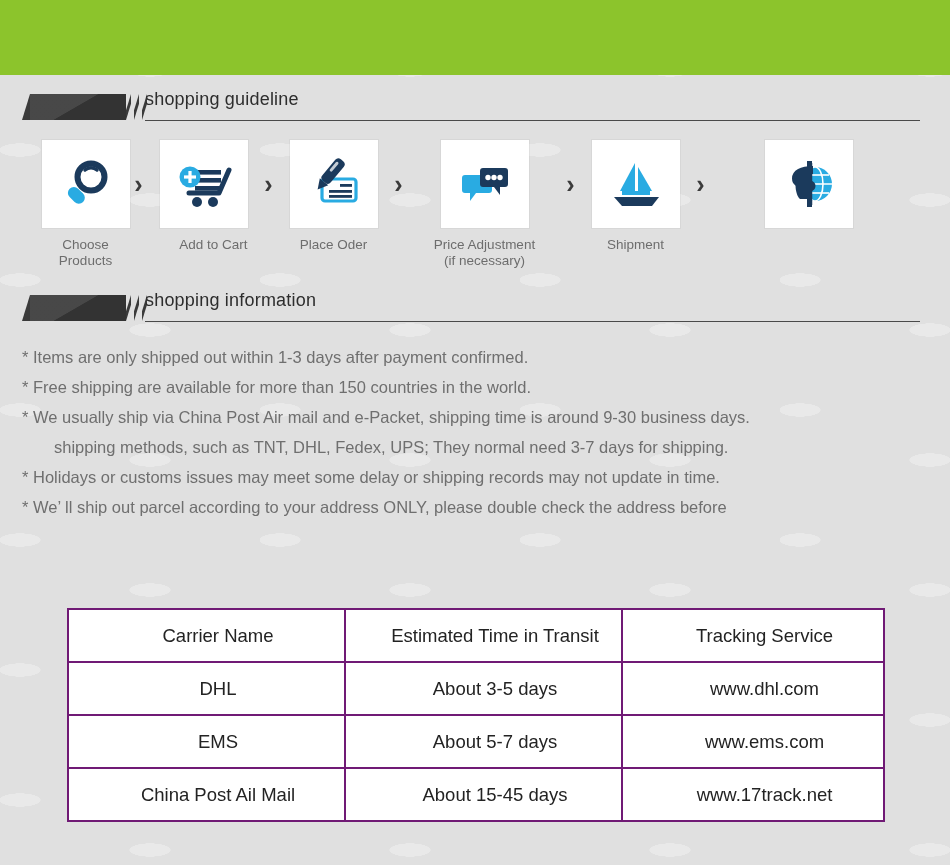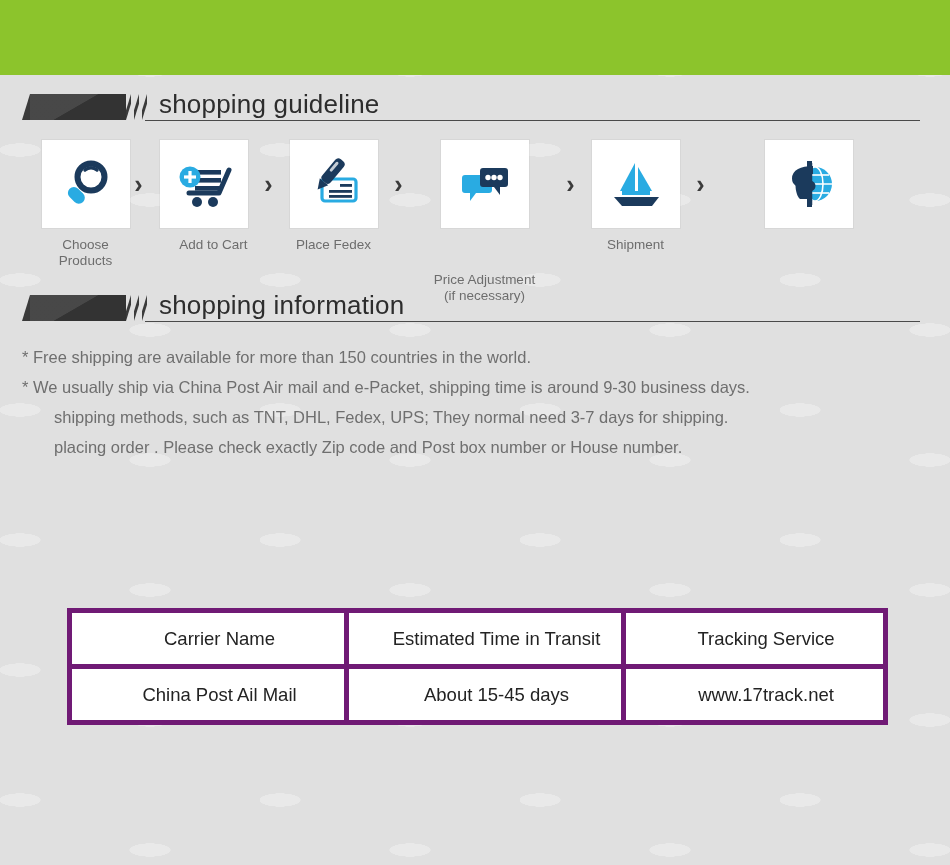--- a/index.html
+++ b/index.html
@@ -46,22 +46,22 @@
   }
   .sh-slashes i{
     position:absolute;top:0;width:5px;height:26px;background:#3a3a3a;
     clip-path:polygon(8px 0, 100% 0, calc(100% - 8px) 100%, 0 100%);
     display:block;
   }
   .sh-slashes i:nth-child(1){left:0;}
   .sh-slashes i:nth-child(2){left:8px;}
   .sh-slashes i:nth-child(3){left:16px;}
   .sh-title{
-    position:absolute;left:159px;top:-3px;
-    font-size:26px;color:#2d2d2d;letter-spacing:.2px;
+    position:absolute;left:145px;top:-3px;
+    font-size:18px;color:#2d2d2d;letter-spacing:.2px;
     font-family:"Liberation Sans", sans-serif;
     white-space:nowrap;
   }
   .sh-rule{
     position:absolute;left:145px;top:28px;width:775px;height:1px;background:#4a4a4a;
   }
   
   .steps{
     position:absolute;left:0;top:140px;width:950px;height:140px;
     display:flex;align-items:flex-start;justify-content:center;
@@ -80,41 +80,41 @@
   }
   .chev{
     width:42px;height:88px;display:flex;align-items:center;justify-content:center;
     color:#3b3b3b;font-size:25px;font-weight:bold;
     font-family:"Liberation Sans", sans-serif;
   }
   
   .s1{width:64px;}
   .s2{width:88px;align-items:flex-end;}
   .s3{width:88px;}
-  .s4{width:130px;gap:35px;}
+  .s4{width:130px;}
   .s5{width:88px;}
   .s6{width:175px;}
   
   .info-list{
     position:absolute;left:0;top:342px;width:950px;
   }
   .info-line{
     color:#6f6f6f;font-size:16.5px;line-height:30px;
     padding-left:22px;white-space:nowrap;
   }
   .info-line.indent{padding-left:54px;}
   
   .carrier-table{
     position:absolute;left:67px;top:608px;
     width:816px;border-collapse:collapse;
     background:#fff;
     table-layout:fixed;
   }
   .carrier-table td,.carrier-table th{
-    border:5px solid #701a75;
+    border:2px solid #701a75;
     text-align:center;
     font-weight:normal;
     color:#232323;
     background:#fff;
     height:49px;
     font-size:18.5px;
     font-family:"Liberation Sans", sans-serif;
     padding-left:24px;
   }
   .carrier-table th{font-size:18.5px;}
@@ -181,21 +181,21 @@
         <rect x="35" y="27" width="12" height="2.8" fill="#1b3a5c"></rect>
         <rect x="24" y="33" width="23" height="2.8" fill="#1b3a5c"></rect>
         <rect x="24" y="38" width="23" height="2.8" fill="#1b3a5c"></rect>
         <g transform="rotate(40 22 22)">
           <rect x="16" y="-2" width="11" height="28" rx="4" fill="#1b3a5c"></rect>
           <path d="M16 26 L21.5 36 L27 26 Z" fill="#1b3a5c"></path>
           <rect x="18" y="2" width="3" height="12" rx="1.5" fill="#ffffff" opacity=".75"></rect>
         </g>
       </svg>
     </div>
-    <div class="step-label">Place Fedex</div>
+    <div class="step-label">Place Oder</div>
   </div>
 
   <div class="chev">›</div>
 
   <div class="step s4">
     <div class="step-box">
       <svg width="58" height="54" viewBox="0 0 58 54">
         <path d="M9 18 H33 A3 3 0 0 1 36 21 V33 A3 3 0 0 1 33 36 H20 L14 44 V36 H9 A3 3 0 0 1 6 33 V21 A3 3 0 0 1 9 18 Z" fill="#29abe2"></path>
         <path d="M27 11 H49 A3 3 0 0 1 52 14 V27 A3 3 0 0 1 49 30 H44 V38 L38 30 H27 A3 3 0 0 1 24 27 V14 A3 3 0 0 1 27 11 Z" fill="#1b3a5c"></path>
         <circle cx="32" cy="20.5" r="2.7" fill="#ffffff"></circle>
@@ -248,39 +248,51 @@
   <div class="sh-slashes">
       <i></i>
       <i></i>
       <i></i>
     </div>
   <div class="sh-title">shopping information</div>
   <div class="sh-rule"></div>
 </div>
 
 <div class="info-list">
+  <div class="info-line">* Items are only shipped out within 1-3 days after payment confirmed.</div>
   <div class="info-line">* Free shipping are available for more than 150 countries in the world.</div>
   <div class="info-line">* We usually ship via China Post Air mail and e-Packet, shipping time is around 9-30 business days.</div>
   <div class="info-line indent">shipping methods, such as TNT, DHL, Fedex, UPS; They normal need 3-7 days for shipping.</div>
-  <div class="info-line indent">placing order . Please check exactly Zip code and Post box number or House number.</div>
+  <div class="info-line">* Holidays or customs issues may meet some delay or shipping records may not update in time.</div>
+  <div class="info-line">* We’ ll ship out parcel according to your address ONLY, please double check the address before</div>
 </div>
 
 <table class="carrier-table">
   <colgroup>
       <col class="col-a">
       <col class="col-b">
       <col class="col-c">
     </colgroup>
   <thead>
     <tr>
       <th>Carrier Name</th>
       <th>Estimated Time in Transit</th>
       <th>Tracking Service</th>
     </tr>
   </thead>
   <tbody>
     <tr>
+      <td>DHL</td>
+      <td>About 3-5 days</td>
+      <td>www.dhl.com</td>
+    </tr>
+    <tr>
+      <td>EMS</td>
+      <td>About 5-7 days</td>
+      <td>www.ems.com</td>
+    </tr>
+    <tr>
       <td>China Post Ail Mail</td>
       <td>About 15-45 days</td>
       <td>www.17track.net</td>
     </tr>
   </tbody>
 </table>
 
 </body></html>

